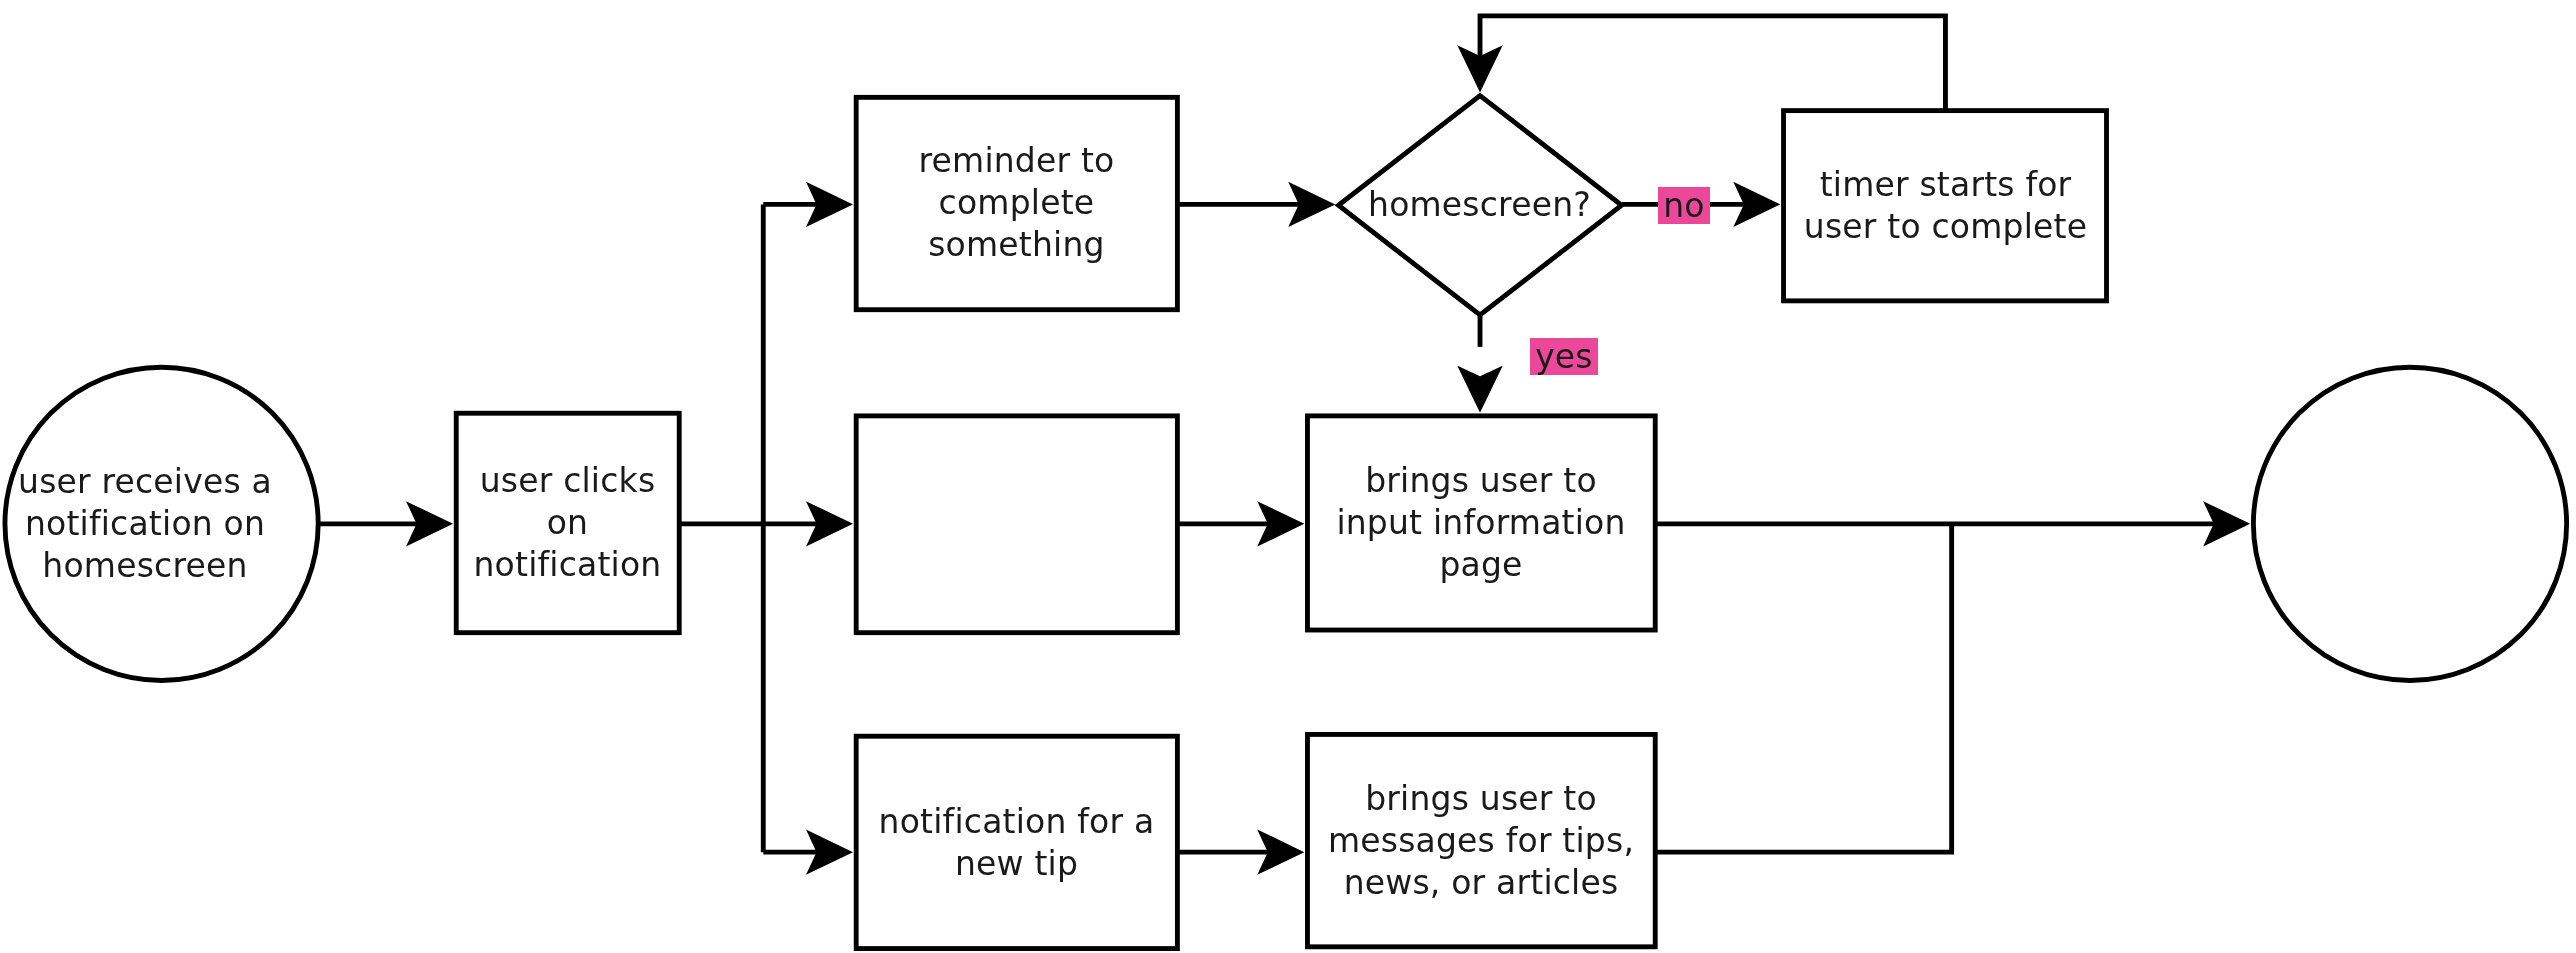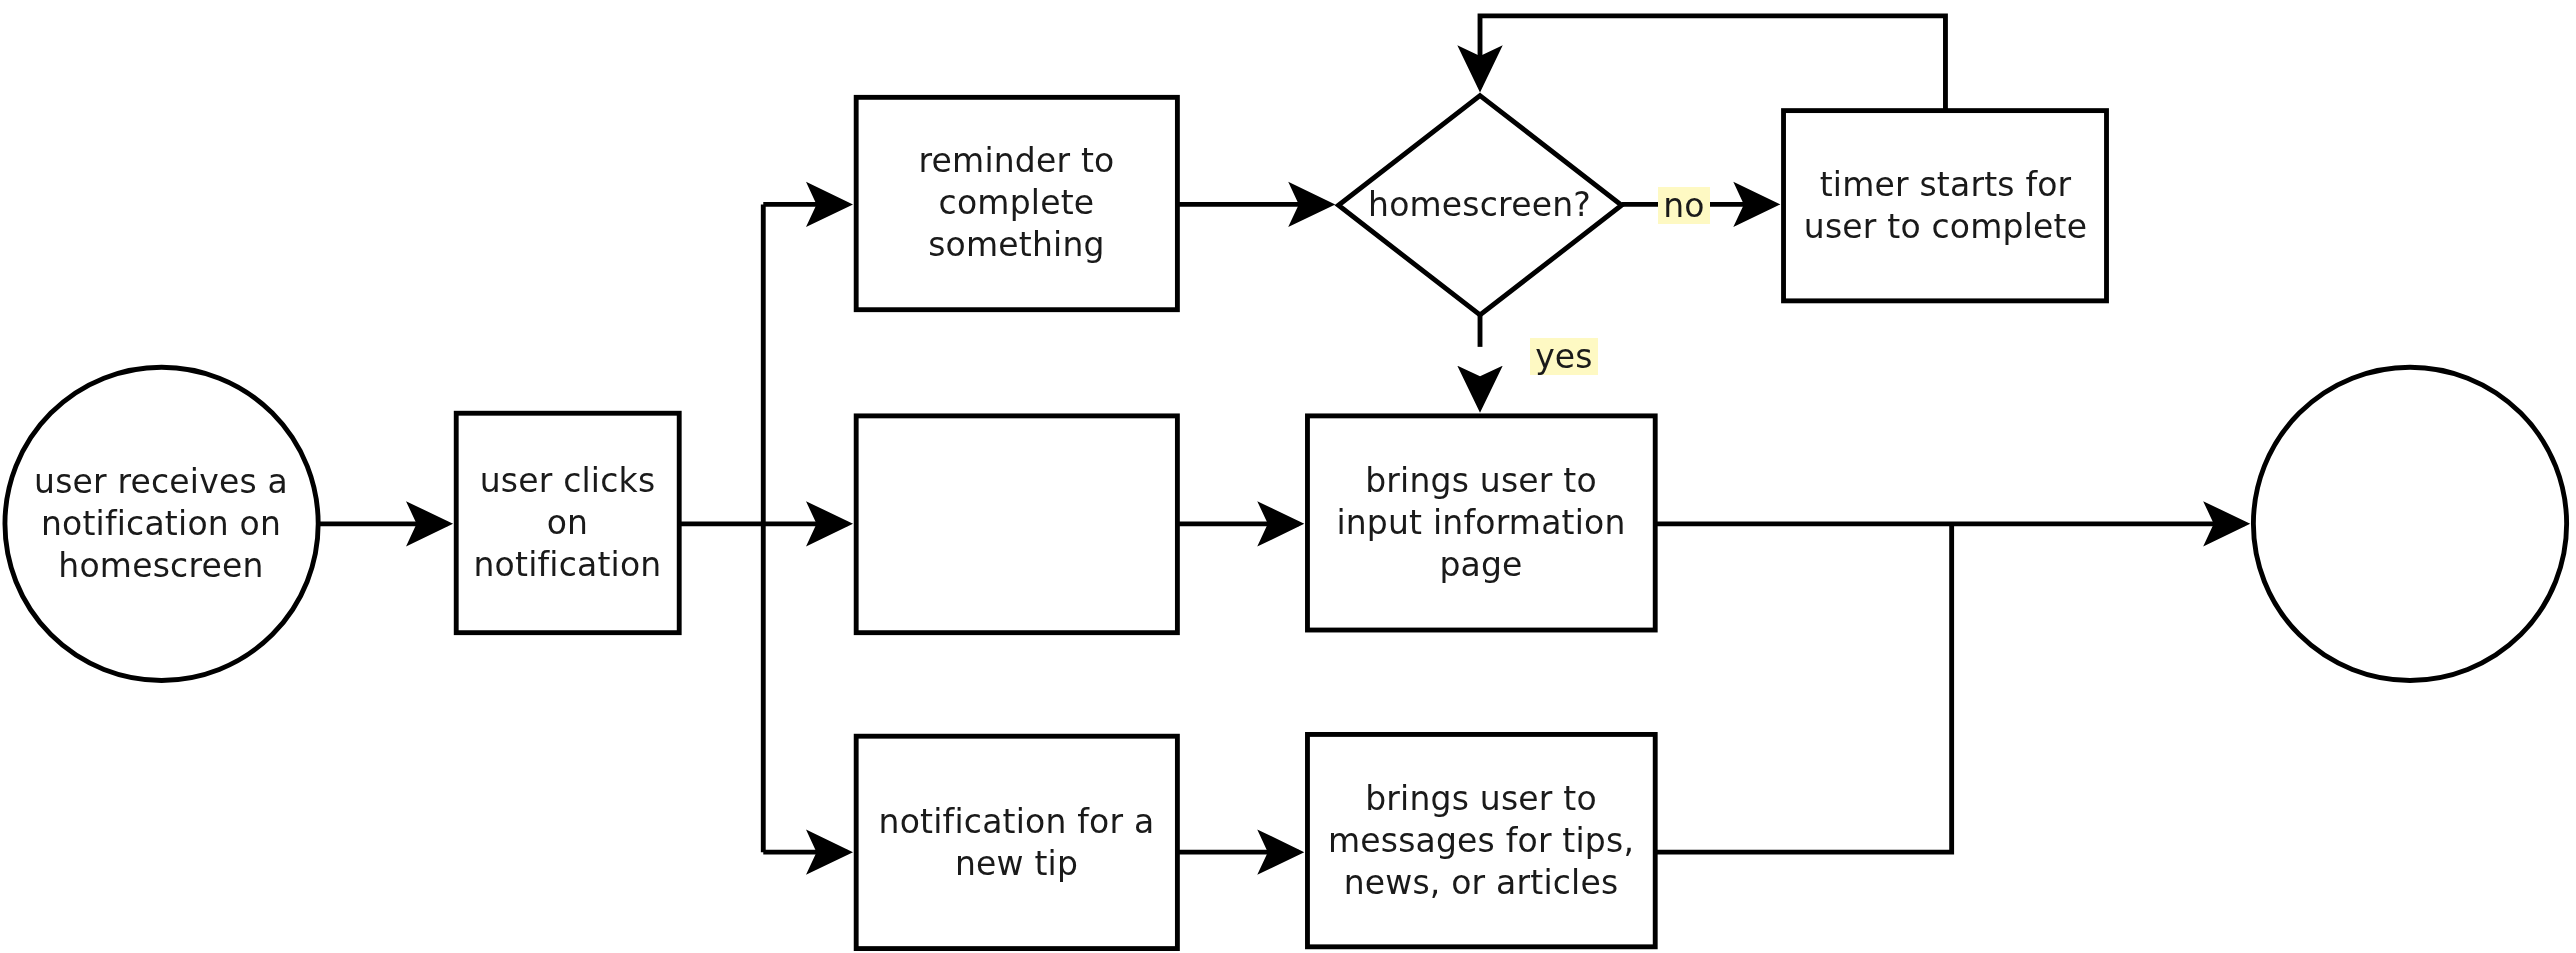--- a/index.html
+++ b/index.html
@@ -39,21 +39,21 @@
     pointer-events: none;
   }
   .edge-label {
     position: absolute;
     color: #1a1a1a;
     font-size: 33px;
     line-height: 1;
     font-weight: 400;
     text-align: center;
     white-space: nowrap;
-    background: #fef9c3;
+    background: #ec4899;
     padding: 1.8px 5.3px;
   }
 </style>
 </head>
 <body>
 
 <div id="canvas">
 
   <svg id="flow-svg" viewBox="0 0 2910 1077" xmlns="http://www.w3.org/2000/svg">
     <defs>
@@ -125,21 +125,21 @@
 
       
       <path d="M 1870 963 L 2205 963 L 2205 592"></path>
 
       
       <path d="M 1870 592 L 2536 592" marker-end="url(#arrow)"></path>
 
     </g>
   </svg>
 
-  <div class="node-label" style="left:28px; top:409px; width:266px; height:230px;">user receives a
+  <div class="node-label" style="left:12px; top:409px; width:266px; height:230px;">user receives a
 notification on
 homescreen</div>
 
   <div class="node-label" style="left:456px; top:413px; width:223px; height:220px;">user clicks
 on
 notification</div>
 
   <div class="node-label" style="left:856px; top:97px; width:321px; height:212px;">reminder to
 complete
 something</div>

